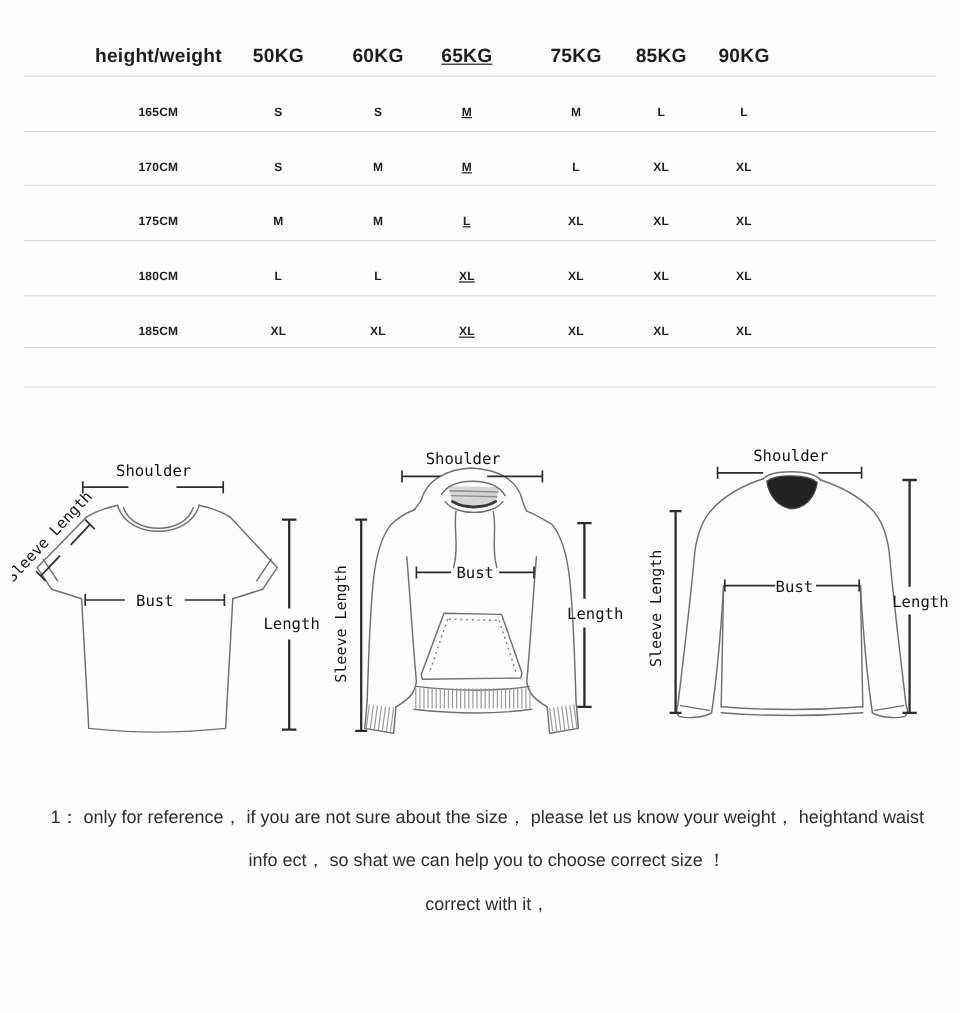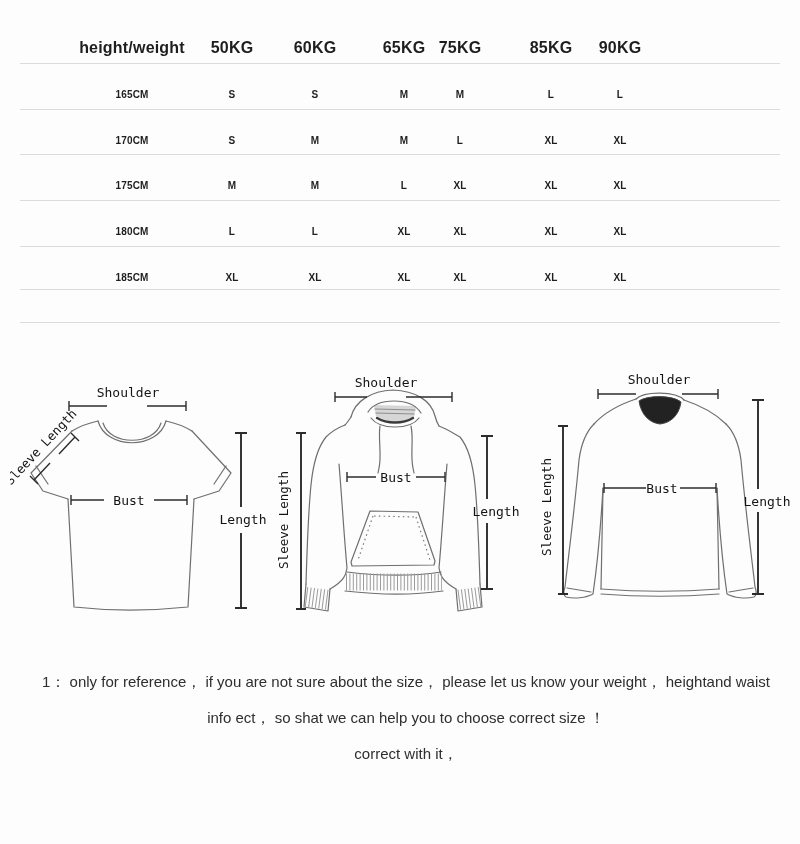--- a/index.html
+++ b/index.html
@@ -11,22 +11,22 @@
   .trow{position:relative;margin:0 20px;border-bottom:1px solid #dcdcdc;}
   .trow.h-header{height:63px;}
   .trow.h45{height:45px;}
   .trow.h44{height:44px;}
   .trow.h42{height:42px;}
   .trow.h32{height:32px;}
   .trow span{position:absolute;transform:translate(-50%,-50%);white-space:nowrap;
              font-weight:bold;color:#1e1e1e;font-size:10px;letter-spacing:.2px;}
   .trow.h-header span{top:48px;font-size:16px;}
   .trow.data span{top:30px;}
-  .c0{left:112px;} .c1{left:212px;} .c2{left:295px;} .c3{left:384px;}
-  .c4{left:440px;} .c5{left:531px;} .c6{left:600px;}
+  .c0{left:112px;} .c1{left:212px;} .c2{left:295px;} .c3{left:369px;text-decoration:underline;}
+  .c4{left:460px;} .c5{left:531px;} .c6{left:600px;}
 
   
   .diagrams{position:absolute;top:360px;left:0;width:800px;height:300px;}
   .diag{position:absolute;top:0;width:260px;height:300px;}
   .diag.d1{left:10px;} .diag.d2{left:275px;} .diag.d3{left:540px;}
   svg .garment{fill:none;stroke:#6f6f6f;stroke-width:1.2;stroke-linecap:round;stroke-linejoin:round;}
   svg .dim{fill:none;stroke:#2c2c2c;stroke-width:1.4;}
   svg .dimv{fill:none;stroke:#2c2c2c;stroke-width:1.9;}
   svg .stitch{fill:none;stroke:#7d7d7d;stroke-width:1.2;stroke-dasharray:1.6 3.2;}
   svg .rib{fill:none;stroke:#9b9b9b;stroke-dasharray:1 2.4;}

